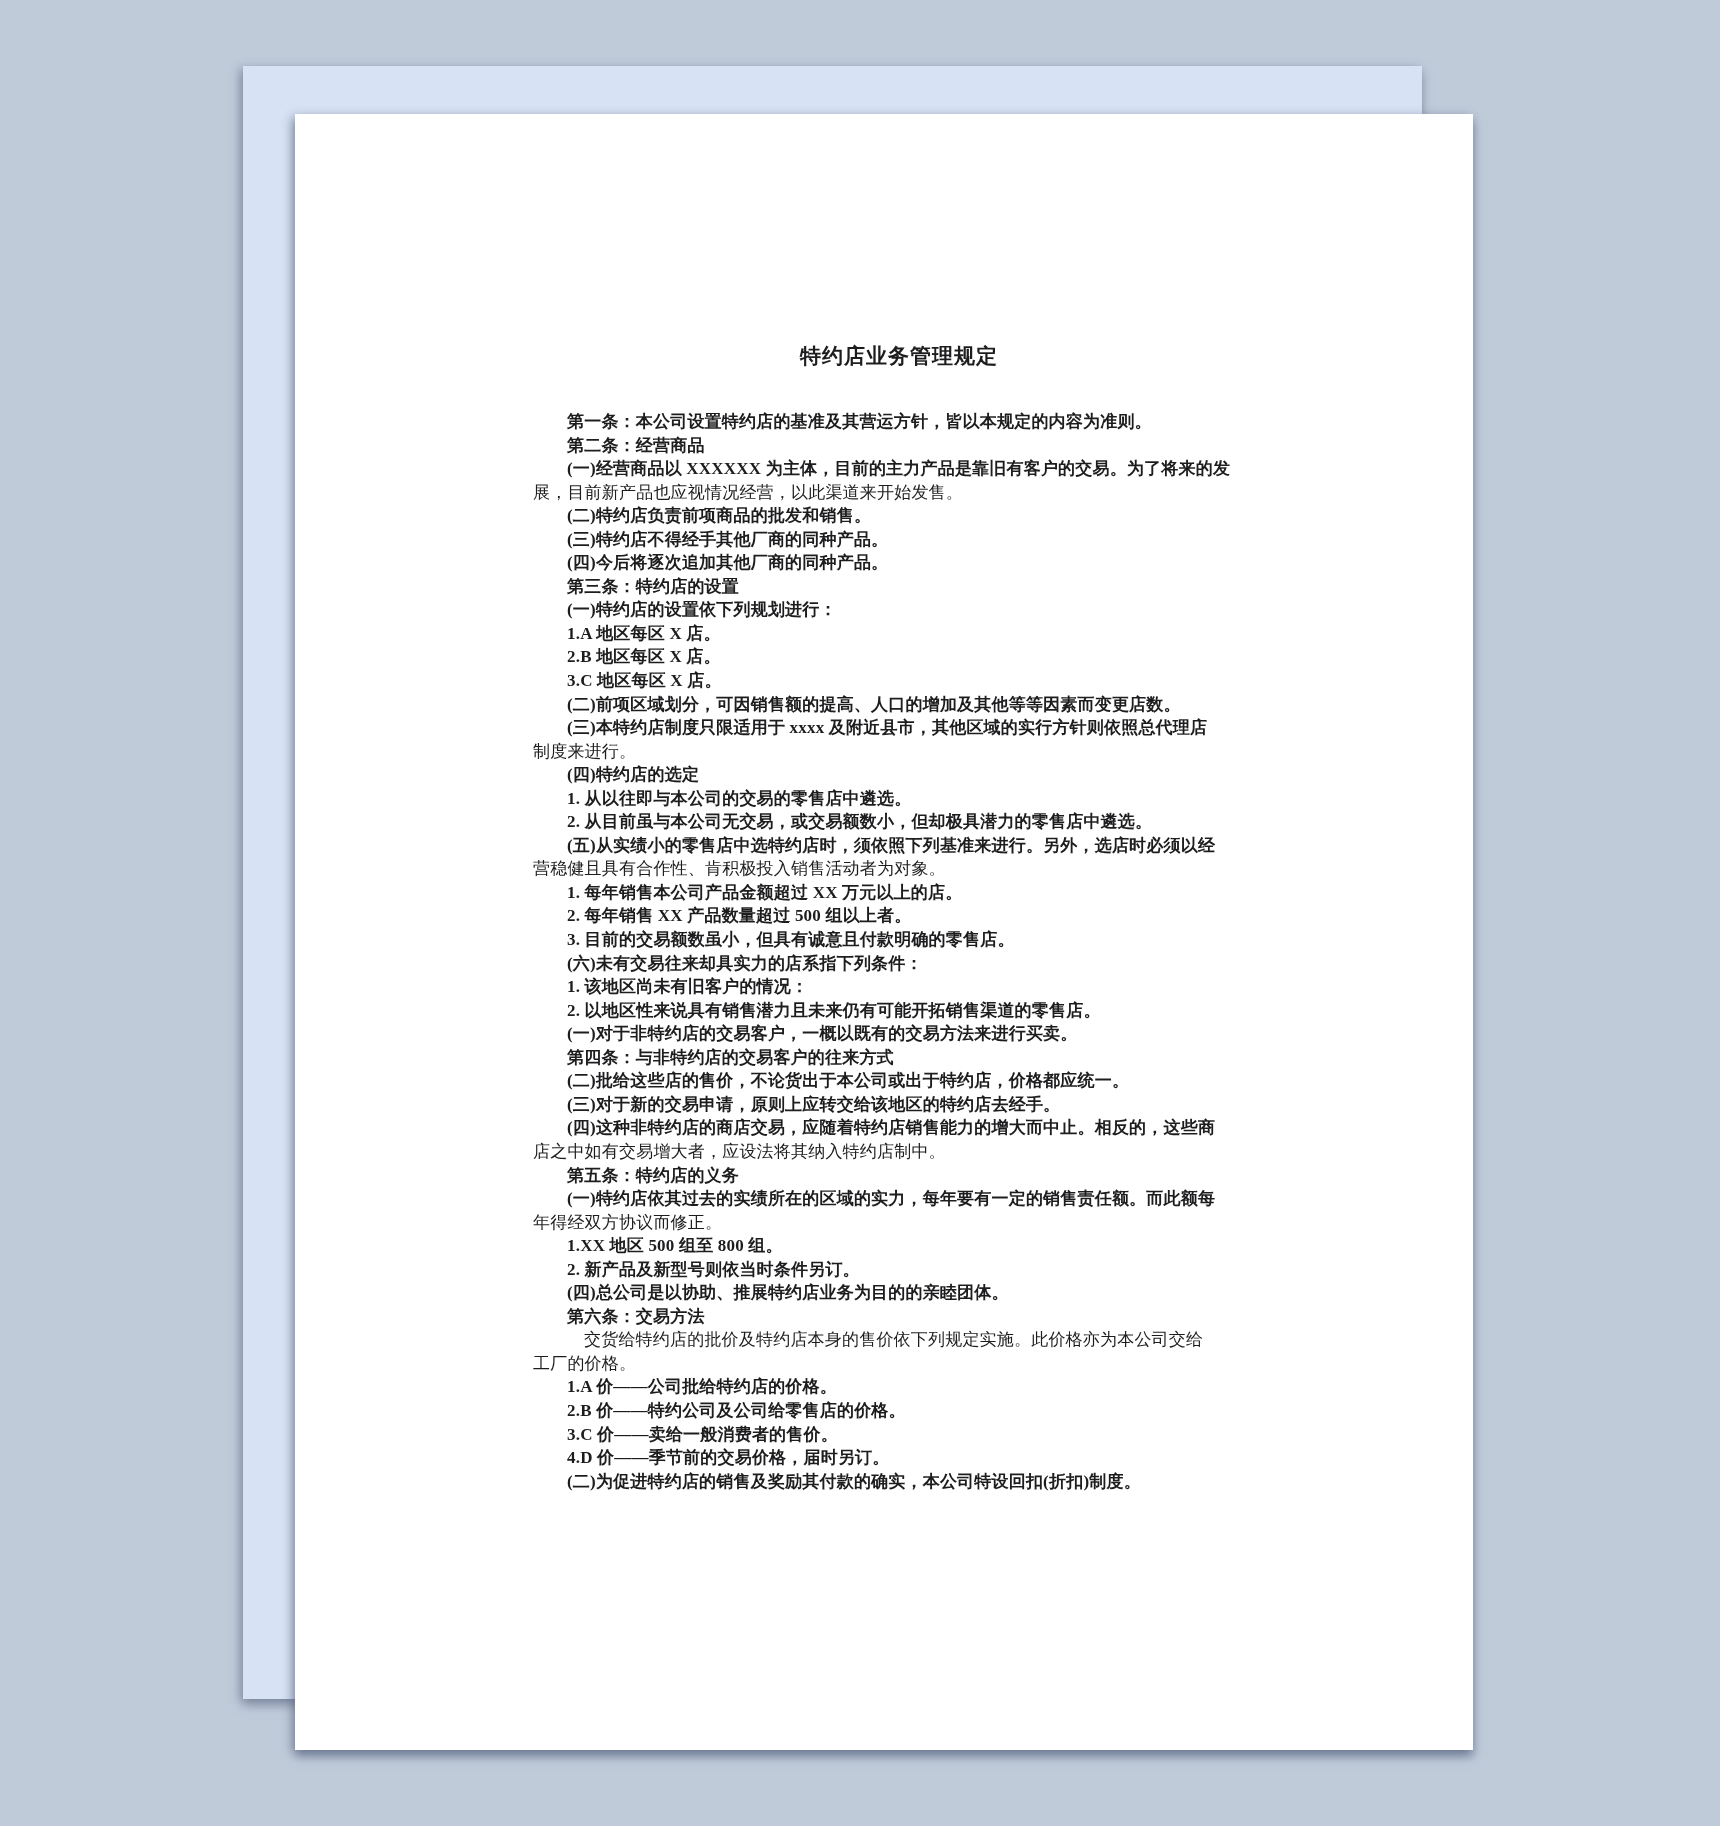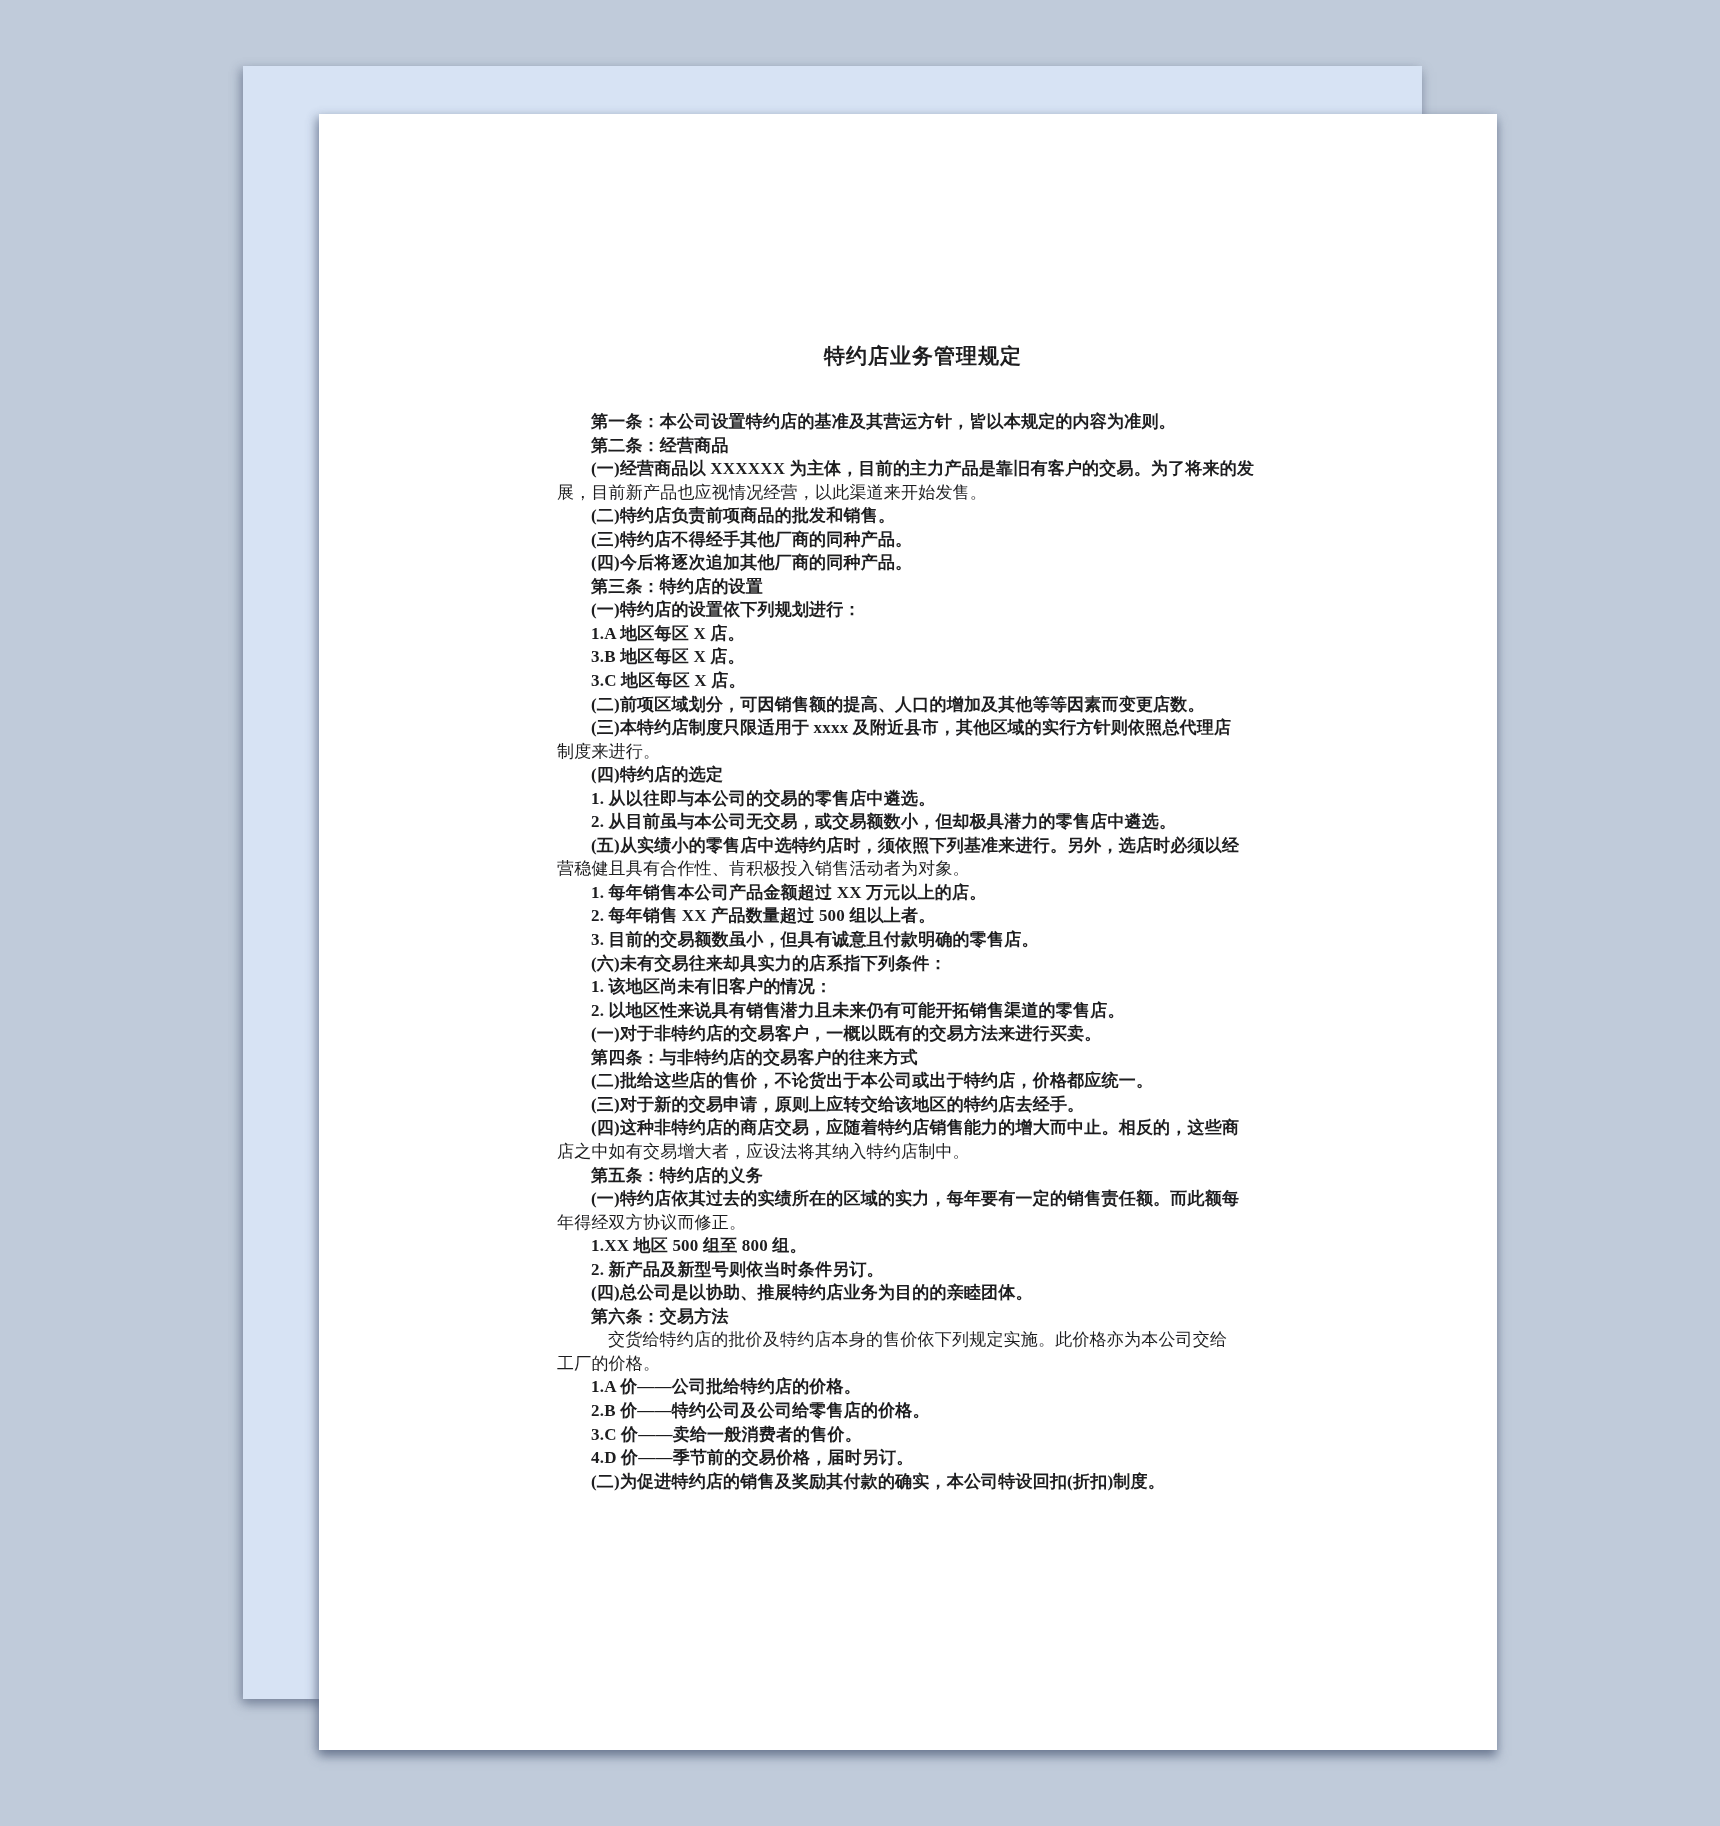--- a/index.html
+++ b/index.html
@@ -17,21 +17,20 @@
   }
   .sheet-back{
     position:absolute;left:243px;top:66px;width:1179px;height:1633px;
     background:var(--sheet);
     box-shadow:0 6px 10px rgba(92,106,132,.55),-4px 2px 9px rgba(92,106,132,.35);
   }
   .page{
     position:absolute;left:295px;top:114px;width:1178px;height:1636px;
     background:var(--page);
     box-shadow:0 6px 10px rgba(88,102,128,.75),-4px 2px 9px rgba(88,102,128,.30);
-    margin-left:24px;
   }
   .doc-title{
     position:absolute;left:238px;top:228px;width:732px;
     text-align:center;font-size:21px;line-height:28px;font-weight:bold;
     letter-spacing:1px;white-space:pre;
   }
   .doc-body{
     position:absolute;left:238px;top:296px;width:760px;
   }
   .line{
@@ -53,21 +52,21 @@
       <div class="line indent-2">第一条：本公司设置特约店的基准及其营运方针，皆以本规定的内容为准则。</div>
       <div class="line indent-2">第二条：经营商品</div>
       <div class="line indent-2">(一)经营商品以 XXXXXX 为主体，目前的主力产品是靠旧有客户的交易。为了将来的发</div>
       <div class="line indent-0">展，目前新产品也应视情况经营，以此渠道来开始发售。</div>
       <div class="line indent-2">(二)特约店负责前项商品的批发和销售。</div>
       <div class="line indent-2">(三)特约店不得经手其他厂商的同种产品。</div>
       <div class="line indent-2">(四)今后将逐次追加其他厂商的同种产品。</div>
       <div class="line indent-2">第三条：特约店的设置</div>
       <div class="line indent-2">(一)特约店的设置依下列规划进行：</div>
       <div class="line indent-2">1.A 地区每区 X 店。</div>
-      <div class="line indent-2">3.B 地区每区 X 店。</div>
+      <div class="line indent-2">2.B 地区每区 X 店。</div>
       <div class="line indent-2">3.C 地区每区 X 店。</div>
       <div class="line indent-2">(二)前项区域划分，可因销售额的提高、人口的增加及其他等等因素而变更店数。</div>
       <div class="line indent-2">(三)本特约店制度只限适用于 xxxx 及附近县市，其他区域的实行方针则依照总代理店</div>
       <div class="line indent-0">制度来进行。</div>
       <div class="line indent-2">(四)特约店的选定</div>
       <div class="line indent-2">1. 从以往即与本公司的交易的零售店中遴选。</div>
       <div class="line indent-2">2. 从目前虽与本公司无交易，或交易额数小，但却极具潜力的零售店中遴选。</div>
       <div class="line indent-2">(五)从实绩小的零售店中选特约店时，须依照下列基准来进行。另外，选店时必须以经</div>
       <div class="line indent-0">营稳健且具有合作性、肯积极投入销售活动者为对象。</div>
       <div class="line indent-2">1. 每年销售本公司产品金额超过 XX 万元以上的店。</div>

